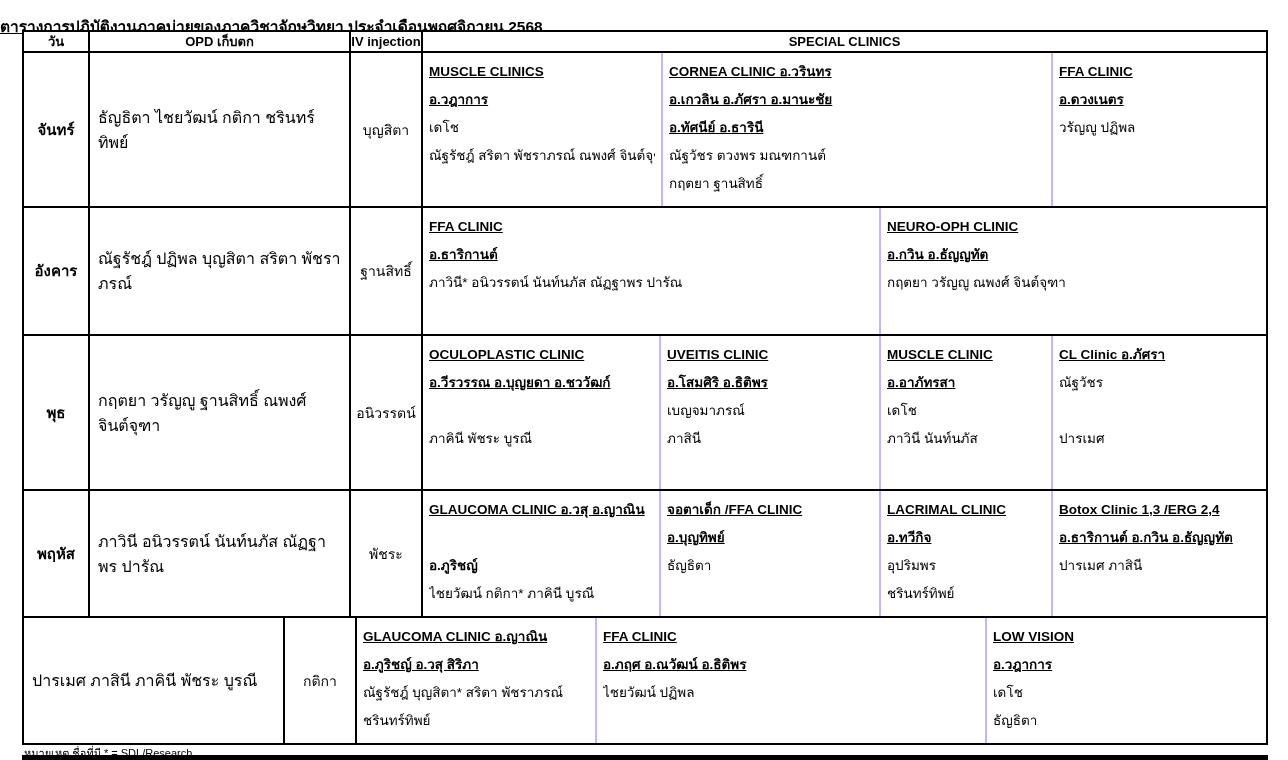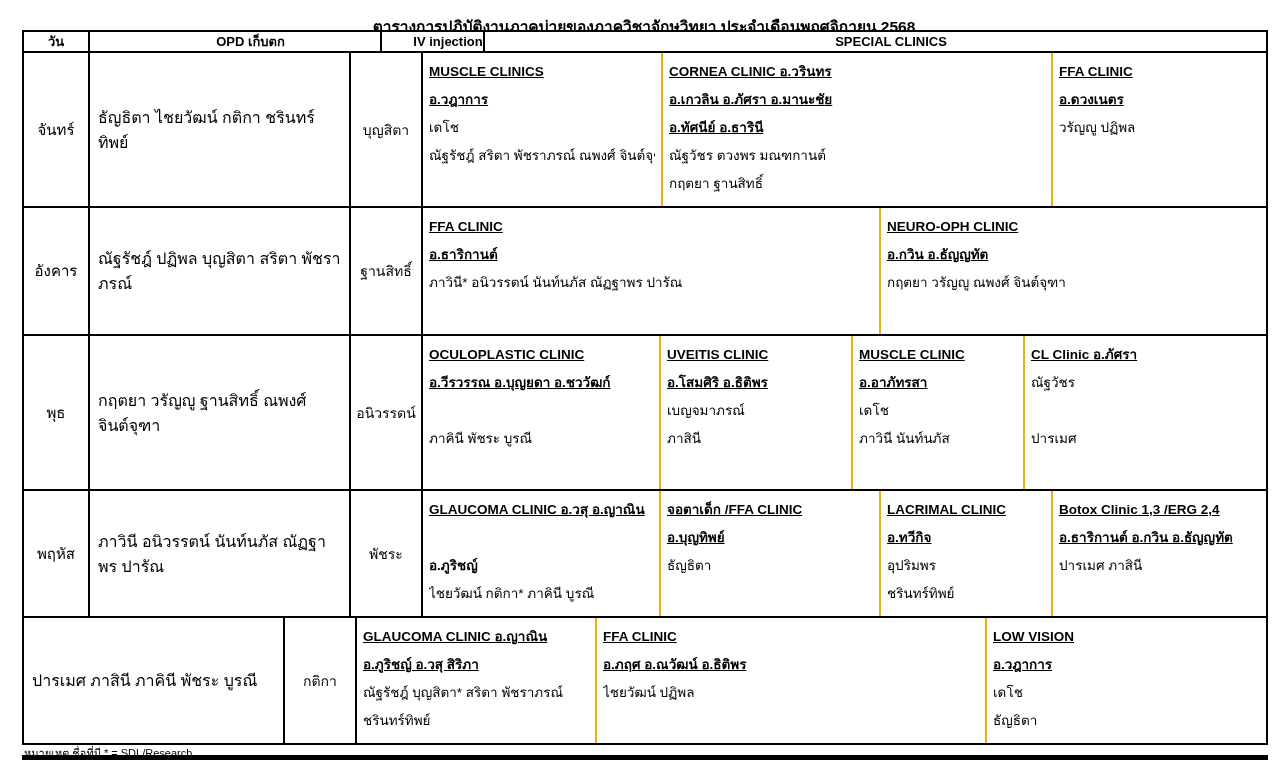--- a/index.html
+++ b/index.html
@@ -4,44 +4,44 @@
 <style>
   * { margin:0; padding:0; box-sizing:border-box; }
   html,body { width:1288px; height:760px; }
   body {
     background:#ffffff; color:#000;
     font-family:"Liberation Sans","DejaVu Sans",sans-serif;
     position:relative; overflow:hidden;
   }
   .title {
     position:absolute; top:14px; left:0; width:100%;
-    text-align:center; font-size:15.5px; font-weight:bold;
+    font-size:15.5px; font-weight:bold;
     text-decoration:underline;
   }
   .table {
     position:absolute; left:22px; top:30px; width:1246px;
     border:2px solid #000; background:#fff;
   }
   .trow { display:flex; border-bottom:2px solid #000; }
   .trow:last-child { border-bottom:none; }
   .cell { border-right:2px solid #000; overflow:hidden; flex:none; }
   .day-col  { width:66px;  display:flex; align-items:center; justify-content:center;
-              font-weight:normal; font-size:15px; }
+              font-weight:bold; font-size:15px; }
   .opd-col  { width:261px; display:flex; align-items:center; padding:12px 8px; font-size:16px; }
   .iv-col   { width:72px;  display:flex; align-items:center; justify-content:center;
               font-size:14px; text-align:center; }
   .sp-col   { flex:1; display:flex; border-right:none; overflow:hidden; }
-  .hrow { height:21px;gap:31px; }
+  .hrow { height:21px; }
   .hrow .cell, .hrow .sp-col {
     display:flex; align-items:center; justify-content:center;
     font-weight:bold; font-size:13px; padding:0;
   }
   .r0 { height:155px; } .r1 { height:128px; } .r2 { height:155px; }
   .r3 { height:127px; } .r4 { height:125px; }
-  .clinic { border-right:2px solid #eab308; padding:5px 6px 0 6px; overflow:hidden; flex:none; }
+  .clinic { border-right:2px solid #c4b5fd; padding:5px 6px 0 6px; overflow:hidden; flex:none; }
   .clinic:last-child { border-right:none; }
   .ln { min-height:28px; line-height:28px; font-size:13.5px; white-space:nowrap; overflow:hidden; }
   .ln[data-style="h"] { font-weight:bold; text-decoration:underline; }
   .ln[data-style="b"] { font-weight:bold; }
   .note { position:absolute; left:24px; top:744px; font-size:11px; }
   .bottom-bar { position:absolute; left:22px; top:755px; width:1246px; height:5px; background:#000; }
 </style>
 </head>
 <body>
 
@@ -104,21 +104,21 @@
     <div class="cell day-col">พุธ</div>
     <div class="cell opd-col">กฤตยา วรัญญู ฐานสิทธิ์ ณพงศ์ จินต์จุฑา</div>
     <div class="cell iv-col">อนิวรรตน์</div>
     <div class="sp-col">
       <div class="clinic" style="width:238px">
         <div class="ln" data-style="h">OCULOPLASTIC CLINIC</div>
         <div class="ln" data-style="h">อ.วีรวรรณ อ.บุญยดา อ.ชววัฒก์</div>
         <div class="ln" data-style="p"></div>
         <div class="ln" data-style="p">ภาคินี พัชระ บูรณี</div>
       </div>
-      <div class="clinic" style="width:192px">
+      <div class="clinic" style="width:220px">
         <div class="ln" data-style="h">UVEITIS CLINIC</div>
         <div class="ln" data-style="h">อ.โสมศิริ อ.ธิติพร</div>
         <div class="ln" data-style="p">เบญจมาภรณ์</div>
         <div class="ln" data-style="p">ภาสินี</div>
       </div>
       <div class="clinic" style="width:172px">
         <div class="ln" data-style="h">MUSCLE CLINIC</div>
         <div class="ln" data-style="h">อ.อาภัทรสา</div>
         <div class="ln" data-style="p">เดโช</div>
         <div class="ln" data-style="p">ภาวินี นันท์นภัส</div>

